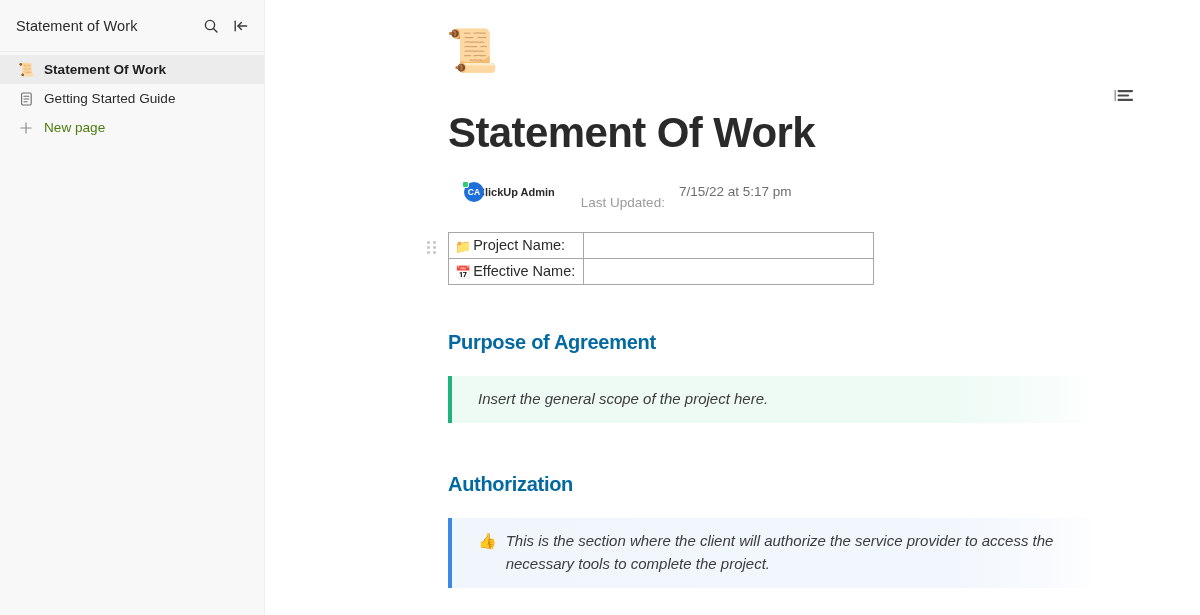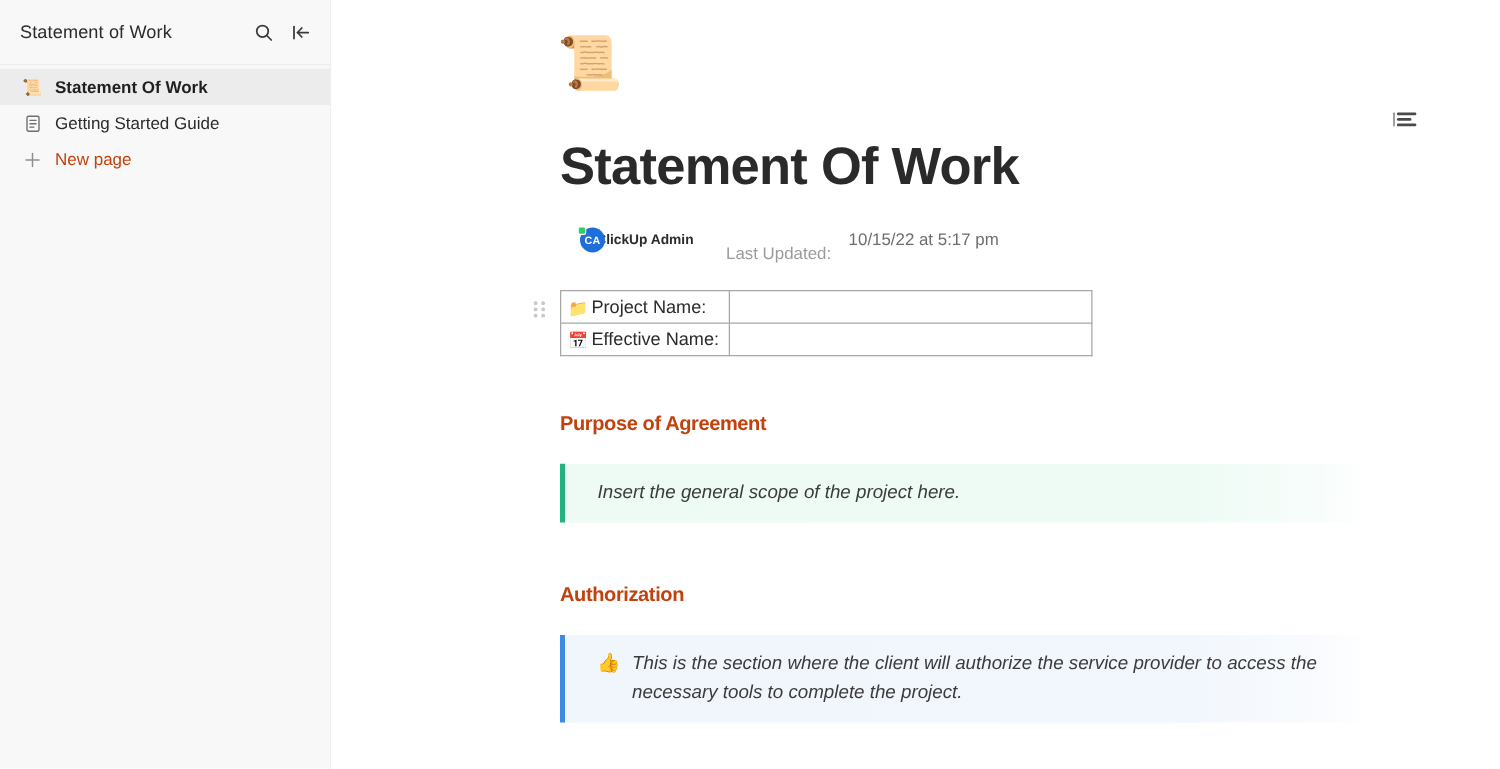--- a/index.html
+++ b/index.html
@@ -88,21 +88,21 @@
   }
 
   .nav-label {
     font-size: 13.6px;
     color: #2b2b2b;
     white-space: nowrap;
   }
 
   .nav-item.active .nav-label { font-weight: bold; color: #1f1f1f; }
 
-  .nav-item.muted .nav-label { color: #c2410c; }
+  .nav-item.muted .nav-label { color: #4d7c0f; }
   .nav-item.muted .nav-icon  { color: #9a9a9a; }
 
   .scroll-emoji {
     font-size: 13px;
     line-height: 1;
   }
 
   
   .main {
     flex: 1;
@@ -245,23 +245,23 @@
   table.sow td.value-cell { width: 290px; }
 
   .cell-emoji {
     font-size: 13px;
     margin-right: 2px;
     vertical-align: -1px;
   }
 
   
   .section-heading {
-    font-size: 16px;
+    font-size: 20px;
     font-weight: bold;
-    color: #c2410c;
+    color: #0369a1;
     letter-spacing: -0.3px;
   }
 
   .sec-purpose { margin-top: 46px; }
   .sec-auth    { margin-top: 50px; }
 
   .callout {
     margin-top: 22px;
     width: 648px;
     min-height: 46px;
@@ -373,21 +373,21 @@
 
       <h1 class="doc-title">Statement Of Work</h1>
 
       <div class="doc-meta">
         <span class="avatar-wrap">
           <span class="avatar">CA</span>
           <span class="avatar-badge"></span>
         </span>
         <span class="meta-author">ClickUp Admin</span>
         <span class="meta-updated">Last Updated:</span>
-        <span class="meta-date">10/15/22 at 5:17 pm</span>
+        <span class="meta-date">7/15/22 at 5:17 pm</span>
       </div>
 
       <div class="table-block">
         <span class="drag-handle">
           <i></i>
             <i></i>
             <i></i>
             <i></i>
             <i></i>
             <i></i>

